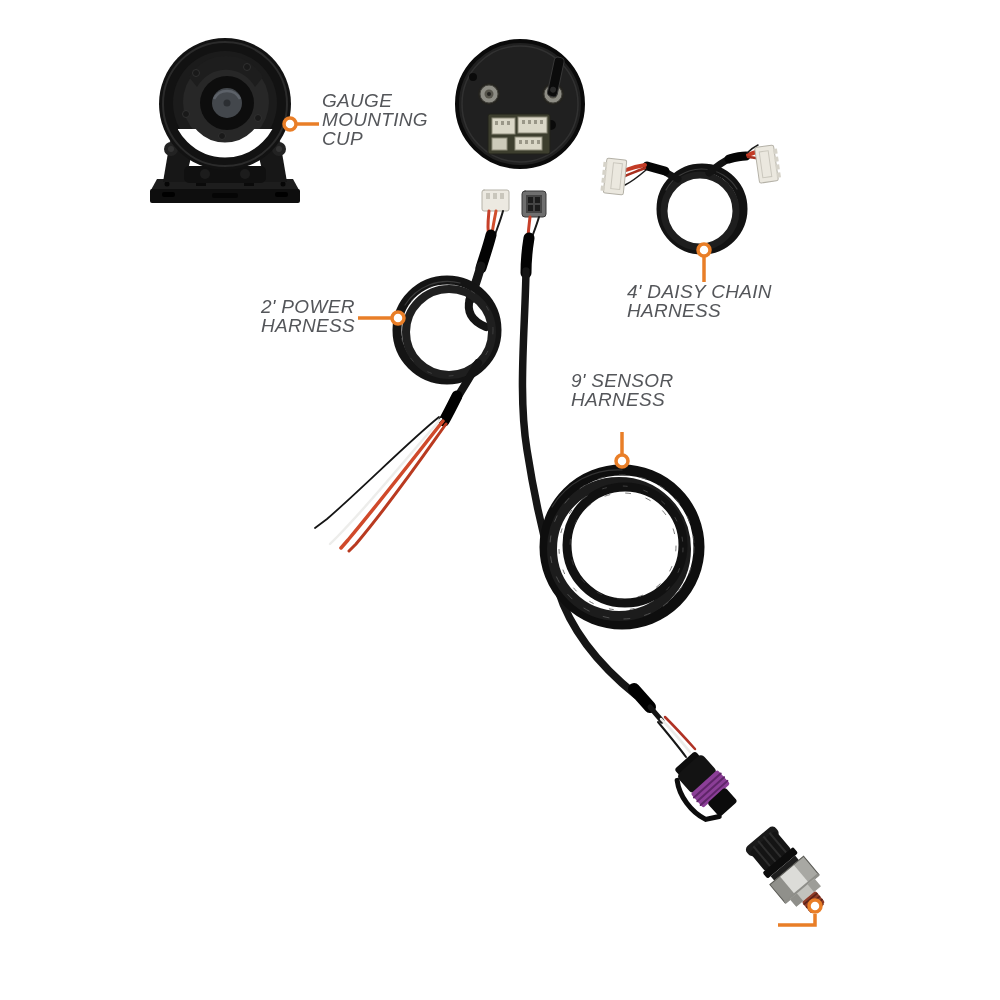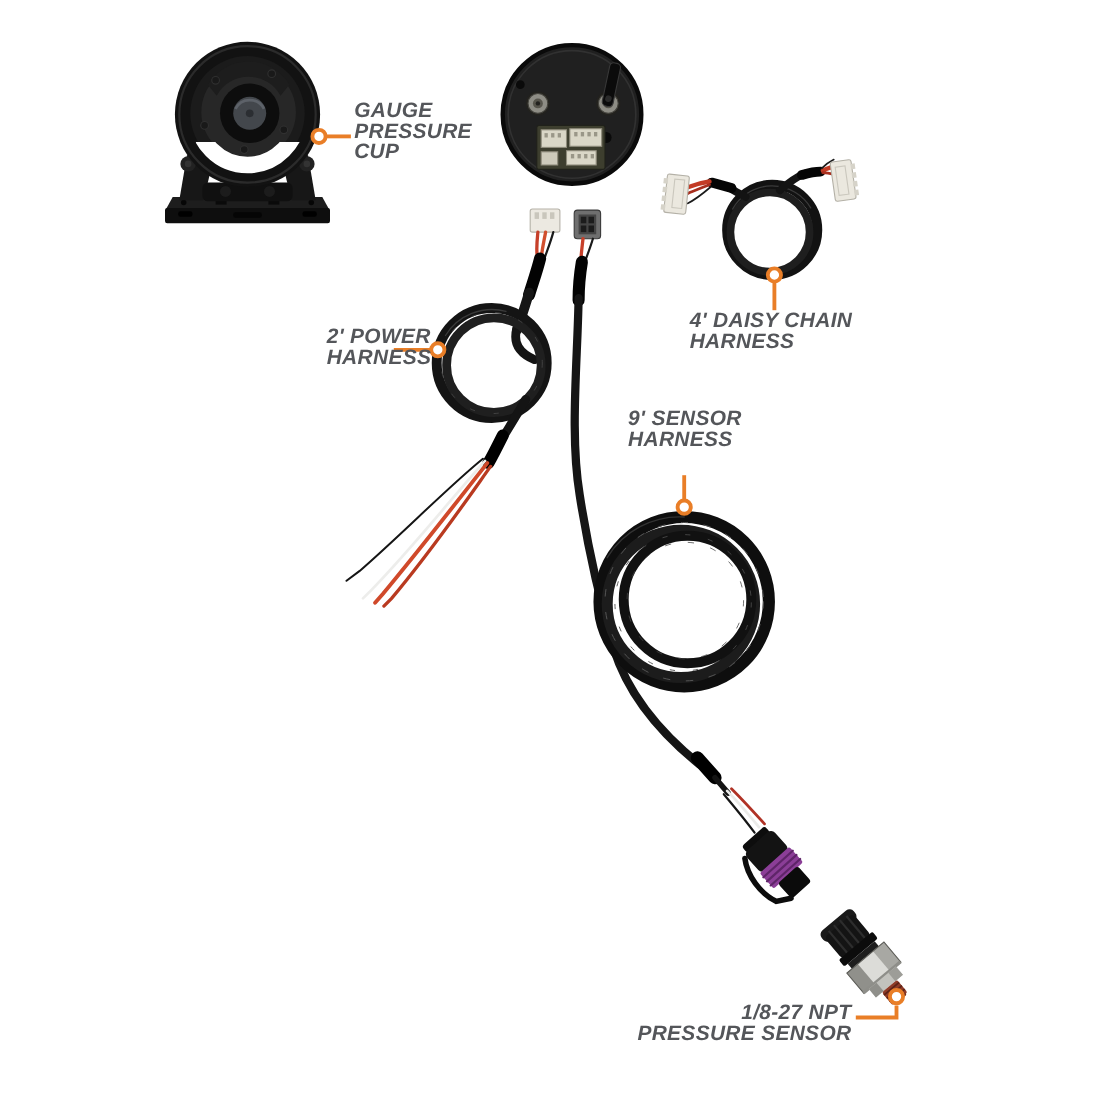--- a/index.html
+++ b/index.html
@@ -7,29 +7,29 @@
     position:relative;
     width:1000px;height:1000px;
     background:var(--background,#fff);
     overflow:hidden;
     font-family:"Liberation Sans",sans-serif;
   }
   #art{position:absolute;left:0;top:0;}
   .label{
     position:absolute;
     font-style:italic;
-    font-weight:700;
+    font-weight:400;
     font-size:19px;
     line-height:19px;
     letter-spacing:.3px;
     color:var(--label_gray,#54565A);
     white-space:nowrap;
   }
   #lbl-cup{left:322px;top:91px;}
-  #lbl-power{left:261px;top:297px;margin-left:36px;}
+  #lbl-power{left:261px;top:297px;}
   #lbl-daisy{left:627px;top:282px;}
   #lbl-sensor{left:571px;top:371px;}
   #lbl-pressure{right:226px;top:911px;text-align:right;}
   .callouts{stroke:var(--accent_orange,#E97E27);stroke-width:3.5;fill:none;}
   .callouts circle{fill:#fff;}
 </style>
 </head>
 <body>
 
 <div id="stage">
@@ -267,37 +267,33 @@
     </g>
     <g>
       <path d="M 778 925 H 815 V 914"></path>
       <circle cx="815" cy="906" r="6"></circle>
     </g>
   </g>
 </svg>
 
   <div class="label" id="lbl-cup">
     <div>GAUGE</div>
-    <div>PRESSURE</div>
+    <div>MOUNTING</div>
     <div>CUP</div>
   </div>
 
   <div class="label" id="lbl-power">
     <div>2' POWER</div>
     <div>HARNESS</div>
   </div>
 
   <div class="label" id="lbl-daisy">
     <div>4' DAISY CHAIN</div>
     <div>HARNESS</div>
   </div>
 
   <div class="label" id="lbl-sensor">
     <div>9' SENSOR</div>
     <div>HARNESS</div>
   </div>
 
-  <div class="label" id="lbl-pressure">
-    <div>1/8-27 NPT</div>
-    <div>PRESSURE SENSOR</div>
-  </div>
 
 </div>
 
 </body></html>

